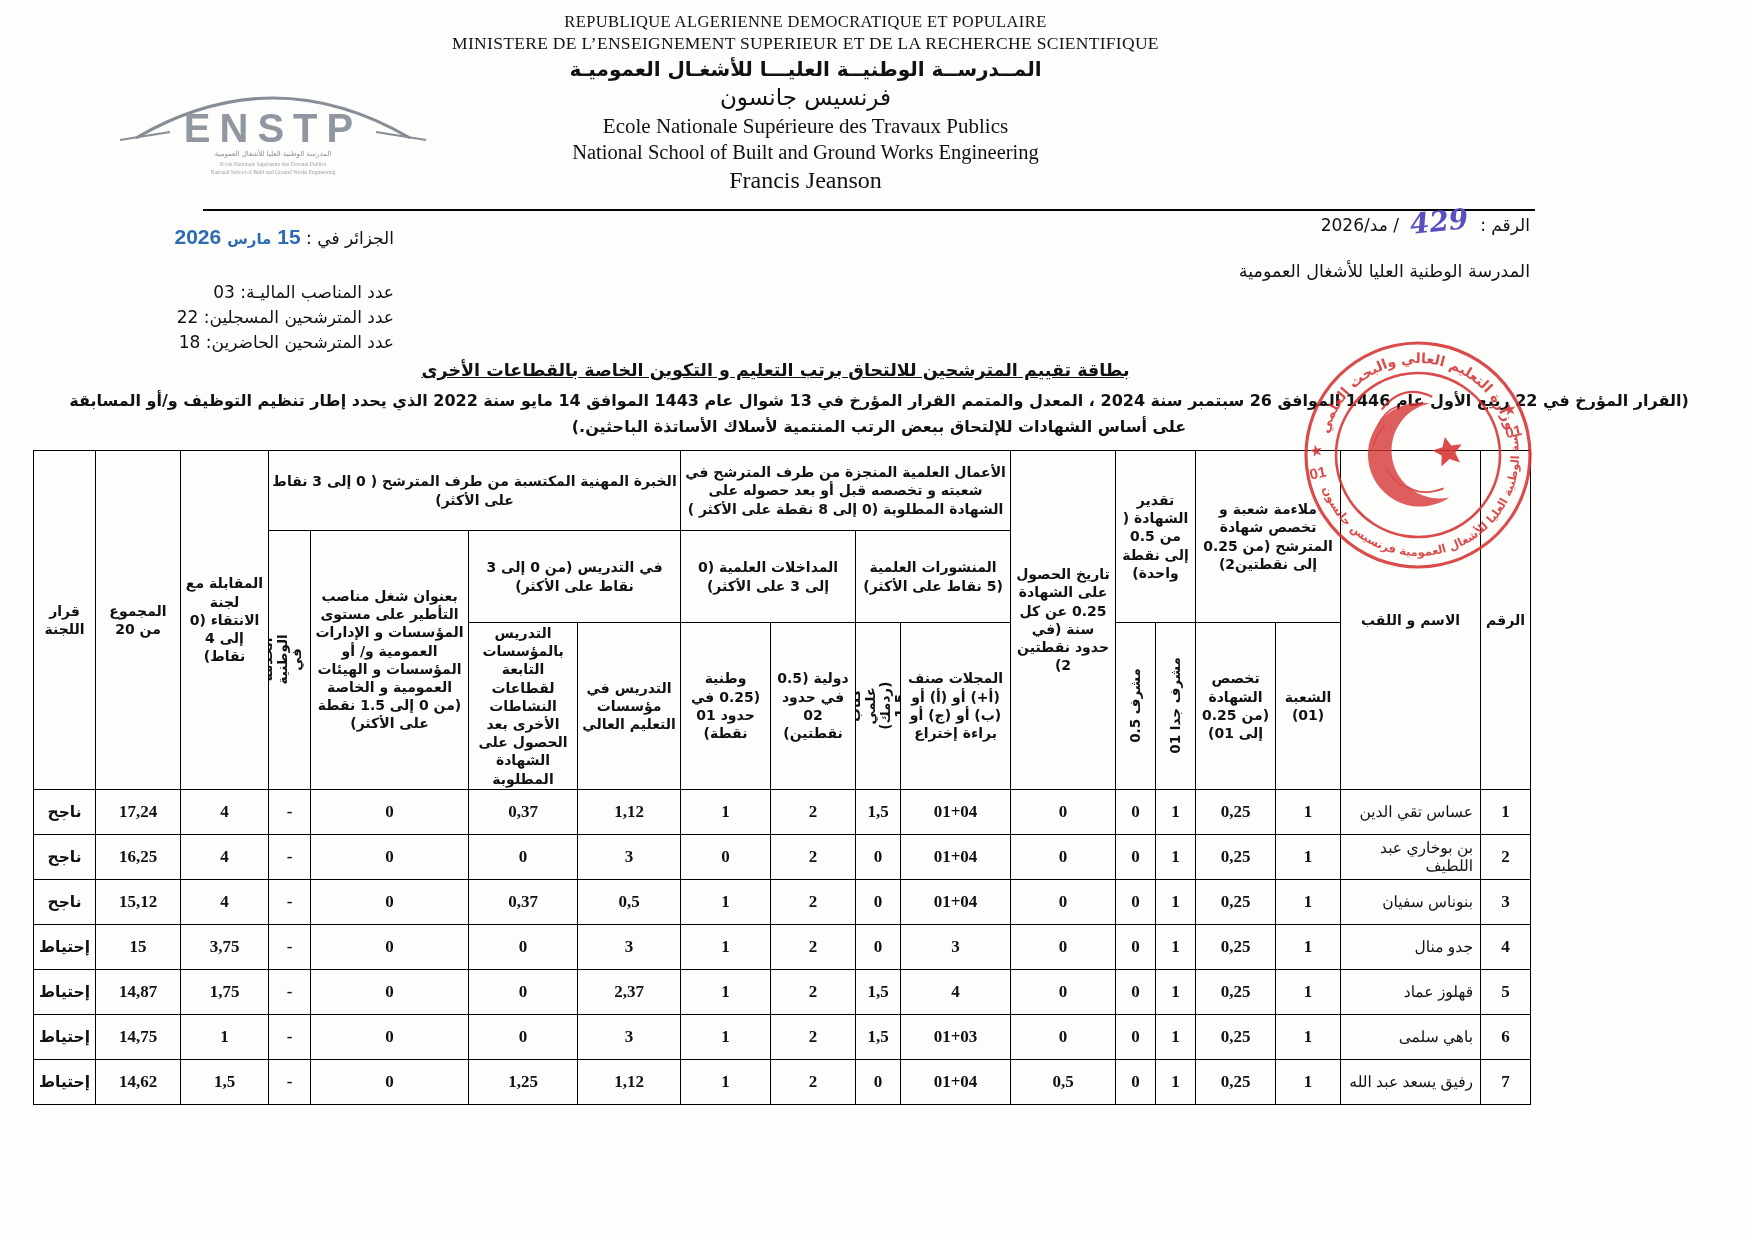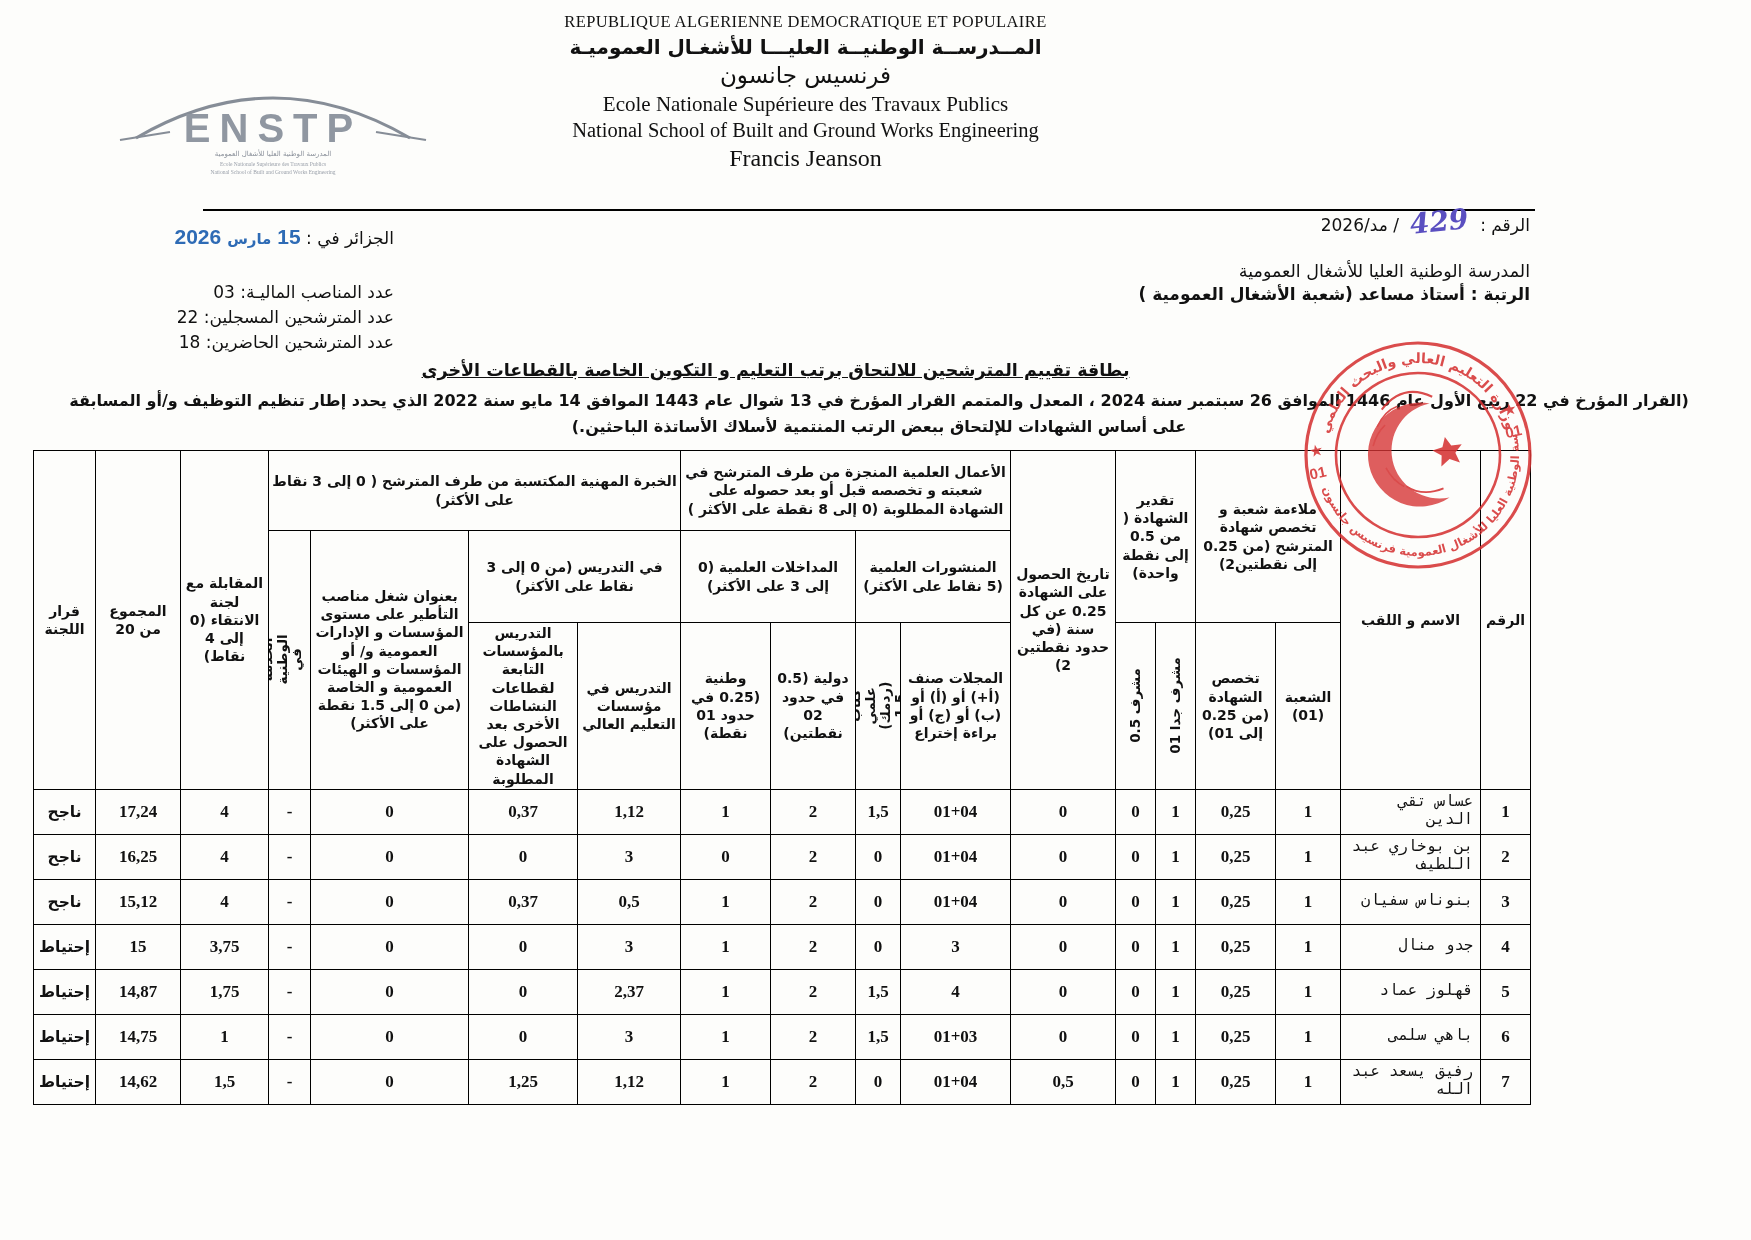--- a/index.html
+++ b/index.html
@@ -50,38 +50,39 @@
   tr.hA{height:80px;} tr.hB{height:92px;} tr.hC{height:130px;}
   th.low{vertical-align:bottom;padding-bottom:34px;}
   th.low2{vertical-align:bottom;padding-bottom:10px;}
   th.sm{font-size:13.5px;}
   .vh{display:flex;align-items:center;justify-content:center;height:100%;}
   .vh span{transform:rotate(-90deg);white-space:nowrap;font-size:13.5px;line-height:1.1;}
   .vh.wrap span{white-space:normal;width:205px;text-align:center;}
   .vh.wrap2 span{white-space:normal;width:118px;text-align:center;}
   table.eval tbody td{height:42px;text-align:center;vertical-align:middle;
     font-family:"Liberation Serif","DejaVu Sans",serif;font-weight:bold;font-size:17px;}
-  table.eval tbody td.name-cell{font-family:Liberation Mono, monospace;font-weight:normal;
+  table.eval tbody td.name-cell{font-family:Liberation Sans, sans-serif;font-weight:normal;
     font-size:15.5px;text-align:right;padding-right:7px;line-height:1.15;}
   table.eval tbody td.decision-cell{font-family:"DejaVu Sans",sans-serif;font-size:15.5px;}
   
   .stamp{position:absolute;left:1280px;top:333px;width:280px;height:272px;opacity:.88;pointer-events:none;}
   
   .logo .acr{font-family:"Liberation Sans",sans-serif;font-weight:bold;letter-spacing:9px;
     font-size:40px;fill:#9097a1;}
   .logo .tiny{font-size:7px;fill:#8a909a;font-family:"DejaVu Sans",sans-serif;}
   .logo .tiny2{font-size:5.5px;fill:#9aa0aa;}
 </style>
 </head>
 <body>
 
 <div class="page">
 
   <div class="letterhead">
     <div class="lh1">REPUBLIQUE ALGERIENNE DEMOCRATIQUE ET POPULAIRE</div>
+    <div class="lh2">MINISTERE DE L’ENSEIGNEMENT SUPERIEUR ET DE LA RECHERCHE SCIENTIFIQUE</div>
     <div class="lh-ar1">المــدرســة الوطنيــة العليـــا للأشغـال العموميـة</div>
     <div class="lh-ar2">فرنسيس جانسون</div>
     <div class="lh3">Ecole Nationale Supérieure des Travaux Publics</div>
     <div class="lh4">National School of Built and Ground Works Engineering</div>
     <div class="lh5">Francis Jeanson</div>
   </div>
 
   <div class="logo">
     <svg width="310" height="110" viewBox="0 0 310 110">
       <path d="M 18 62 Q 155 -18 292 62" fill="none" stroke="#868d97" stroke-width="3"></path>
@@ -96,21 +97,20 @@
 
   <div class="rule"></div>
 
   <div class="meta-right">
     <div>
       <span>الرقم :</span>
       <span class="hand-num">429</span>
       <span>/ مد/2026</span>
     </div>
     <div class="school">المدرسة الوطنية العليا للأشغال العمومية</div>
-    <div class="rank">الرتبة : أستاذ مساعد (شعبة الأشغال العمومية )</div>
   </div>
 
   <div class="meta-left">
     <div>
       <span>الجزائر في :</span>
       <span class="datestamp">
         <span class="d">15</span>
         <span class="m">مارس</span>
         <span class="d">2026</span>
       </span>

